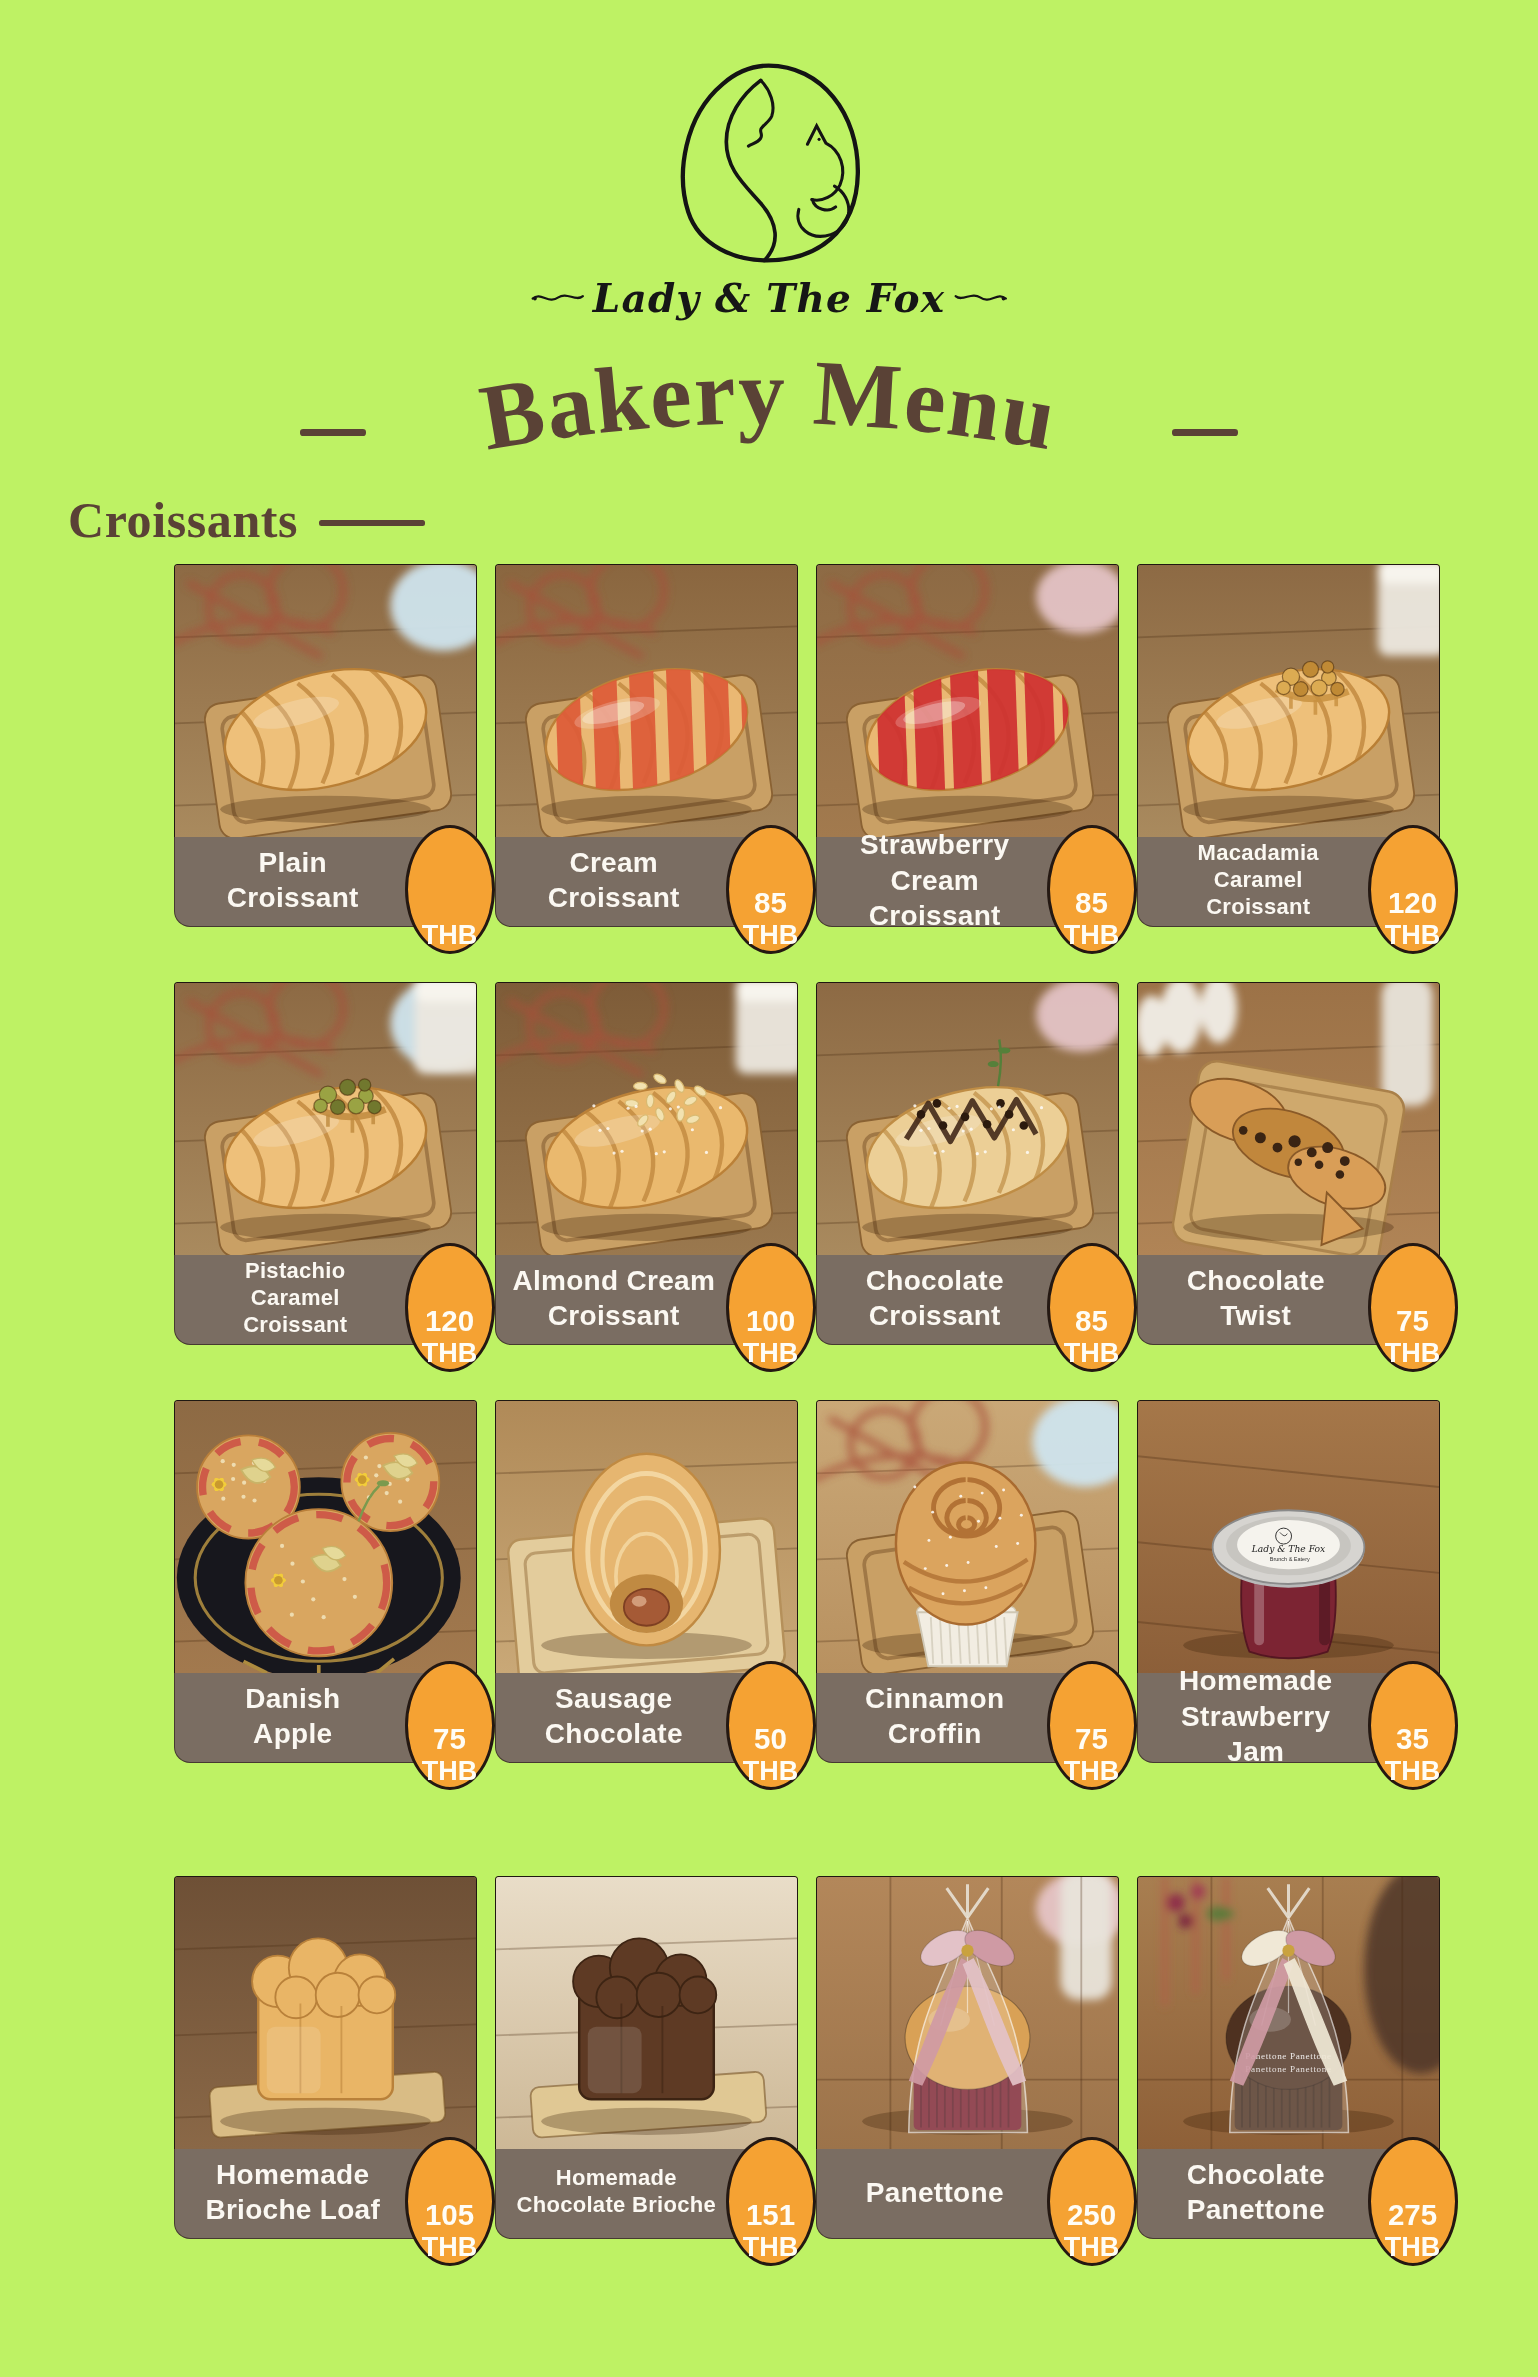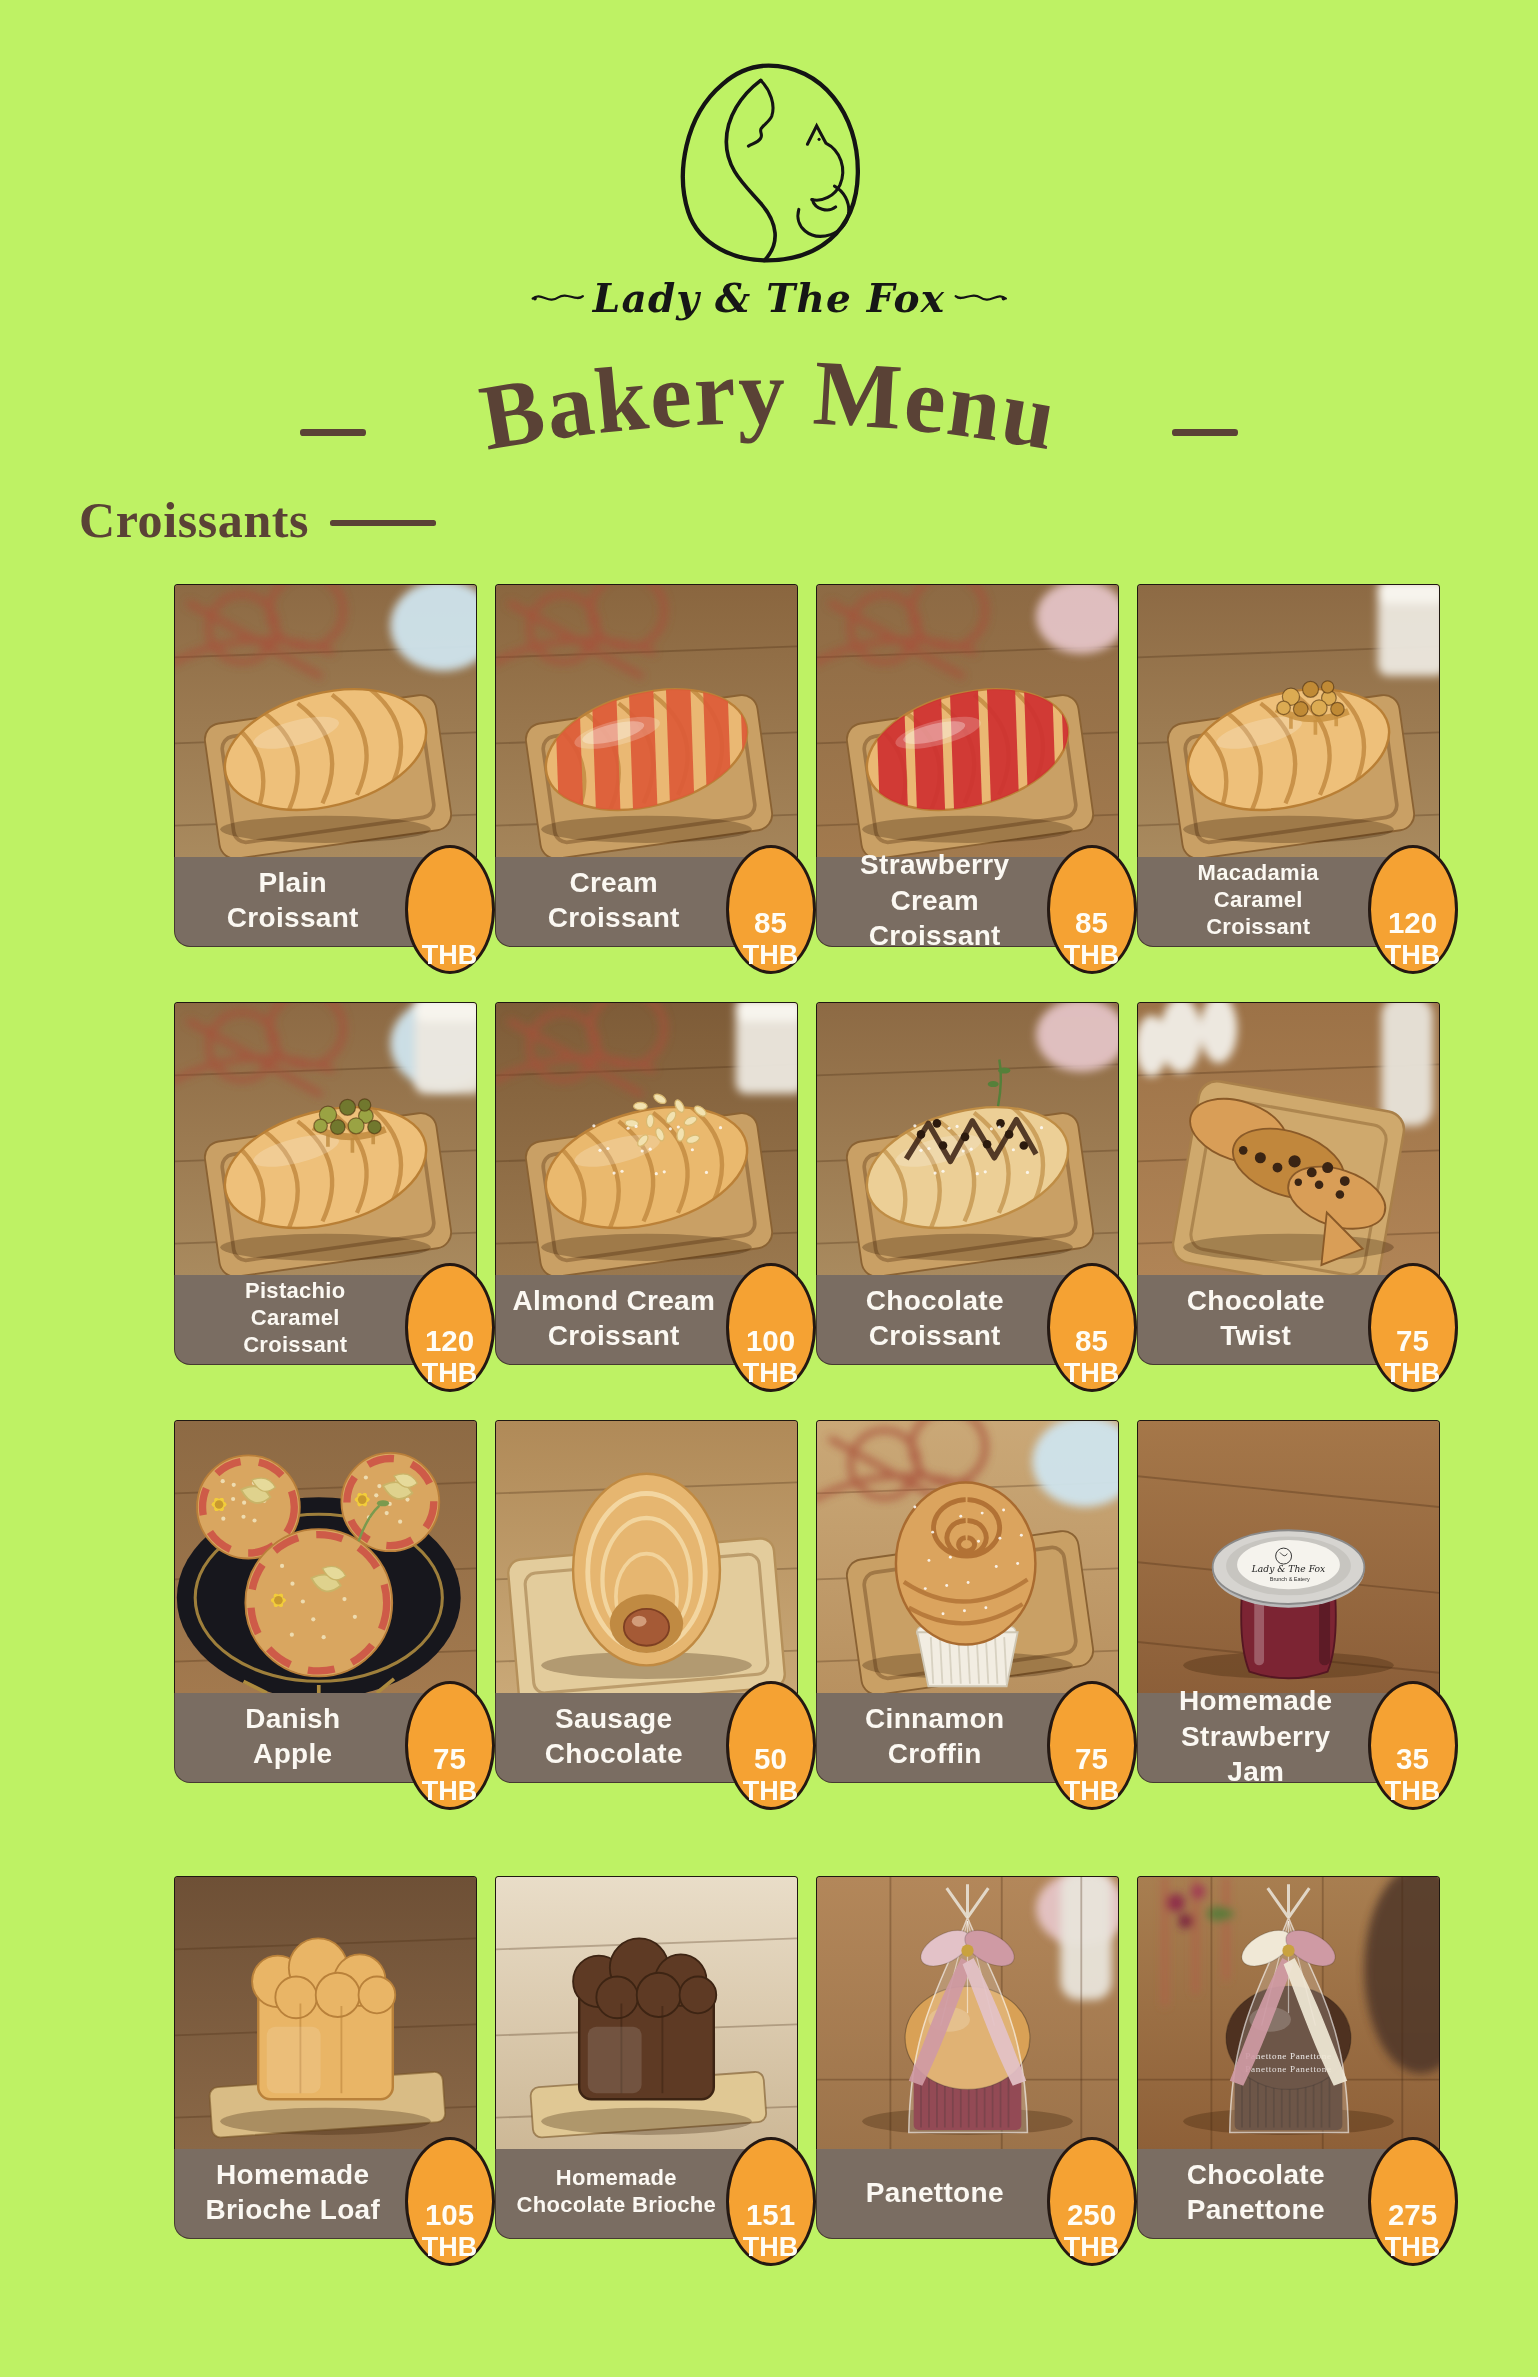--- a/index.html
+++ b/index.html
@@ -11,21 +11,21 @@
   .brand-script{display:flex;align-items:center;gap:8.6px;margin-top:6.2px;color:#161616;}
   .brand-script .script-text{font-family:"DejaVu Serif",serif;font-style:italic;font-weight:bold;
               font-size:39px;letter-spacing:1.2px;}
   
   .title-block{position:absolute;top:332px;left:50%;transform:translateX(-50%);
                width:960px;height:178px;}
   .title-dash{position:absolute;height:6.8px;background:#5a4236;border-radius:3.1px;top:97px;}
   .title-dash.left{left:11px;width:66px;}
   .title-dash.right{right:11px;width:66px;}
   
-  .sec-heading{position:absolute;left:79px;display:flex;align-items:center;gap:21px;}
+  .sec-heading{position:absolute;left:68px;display:flex;align-items:center;gap:21px;}
   .sec-heading .txt{font-family:"Liberation Serif",serif;font-weight:bold;font-size:50px;
                     color:#5a4236;letter-spacing:0.6px;}
   .sec-heading .dash{width:106px;height:6.2px;background:#5a4236;border-radius:2.5px;margin-top:6.2px;}
   
   .grid{position:absolute;left:174px;display:grid;grid-template-columns:repeat(4,303px);
         column-gap:18px;row-gap:55px;}
   .card{width:303px;height:363px;position:relative;}
   .photo{width:303px;height:273px;border:1.8px solid #1f1811;border-bottom:none;
          border-radius:3.7px 3.7px 0 0;overflow:hidden;box-sizing:border-box;background:#9a7b52;}
   .photo svg{display:block;width:100%;height:100%;}
@@ -82,21 +82,21 @@
         <textPath href="#arcpath" startOffset="50%" text-anchor="middle">Bakery Menu</textPath>
       </text>
     </svg>
     <div class="title-dash right"></div>
   </div>
 
   <div class="sec-heading" style="top:491px;">
     <span class="txt">Croissants</span>
     <span class="dash"></span>
   </div>
-  <div class="grid" id="grid0" style="top:584px;">
+  <div class="grid" id="grid0" style="top:564px;">
       <div class="card">
         <div class="photo">
           <svg viewBox="0 0 492 443" preserveAspectRatio="none" role="img">
             <defs>
               <linearGradient id="g0" x1="0" y1="0" x2="0" y2="1">
       <stop offset="0" stop-color="#8d6a44"></stop>
                 <stop offset="1" stop-color="#a98a5e"></stop>
               </linearGradient>
       <filter id="f0" x="-40%" y="-40%" width="180%" height="180%">
                 <feGaussianBlur stdDeviation="7"></feGaussianBlur>

